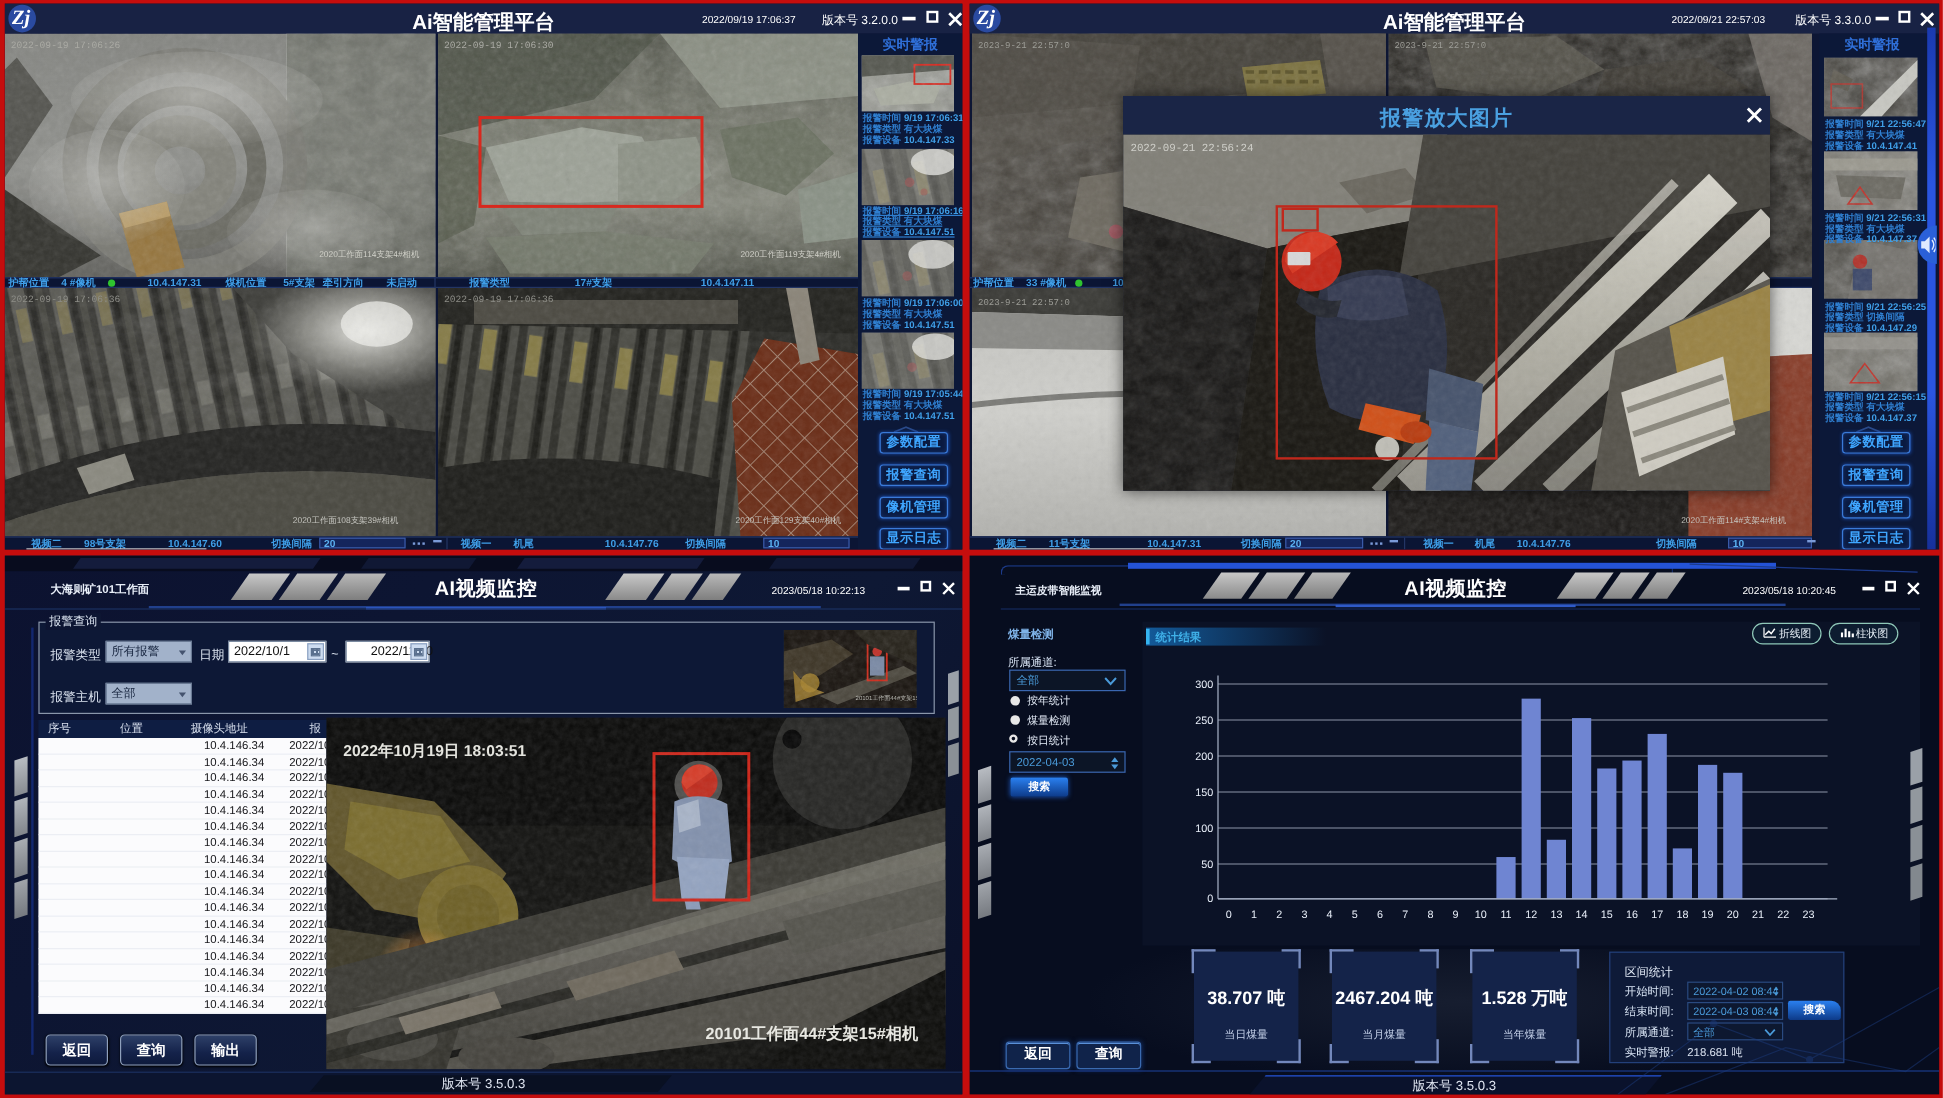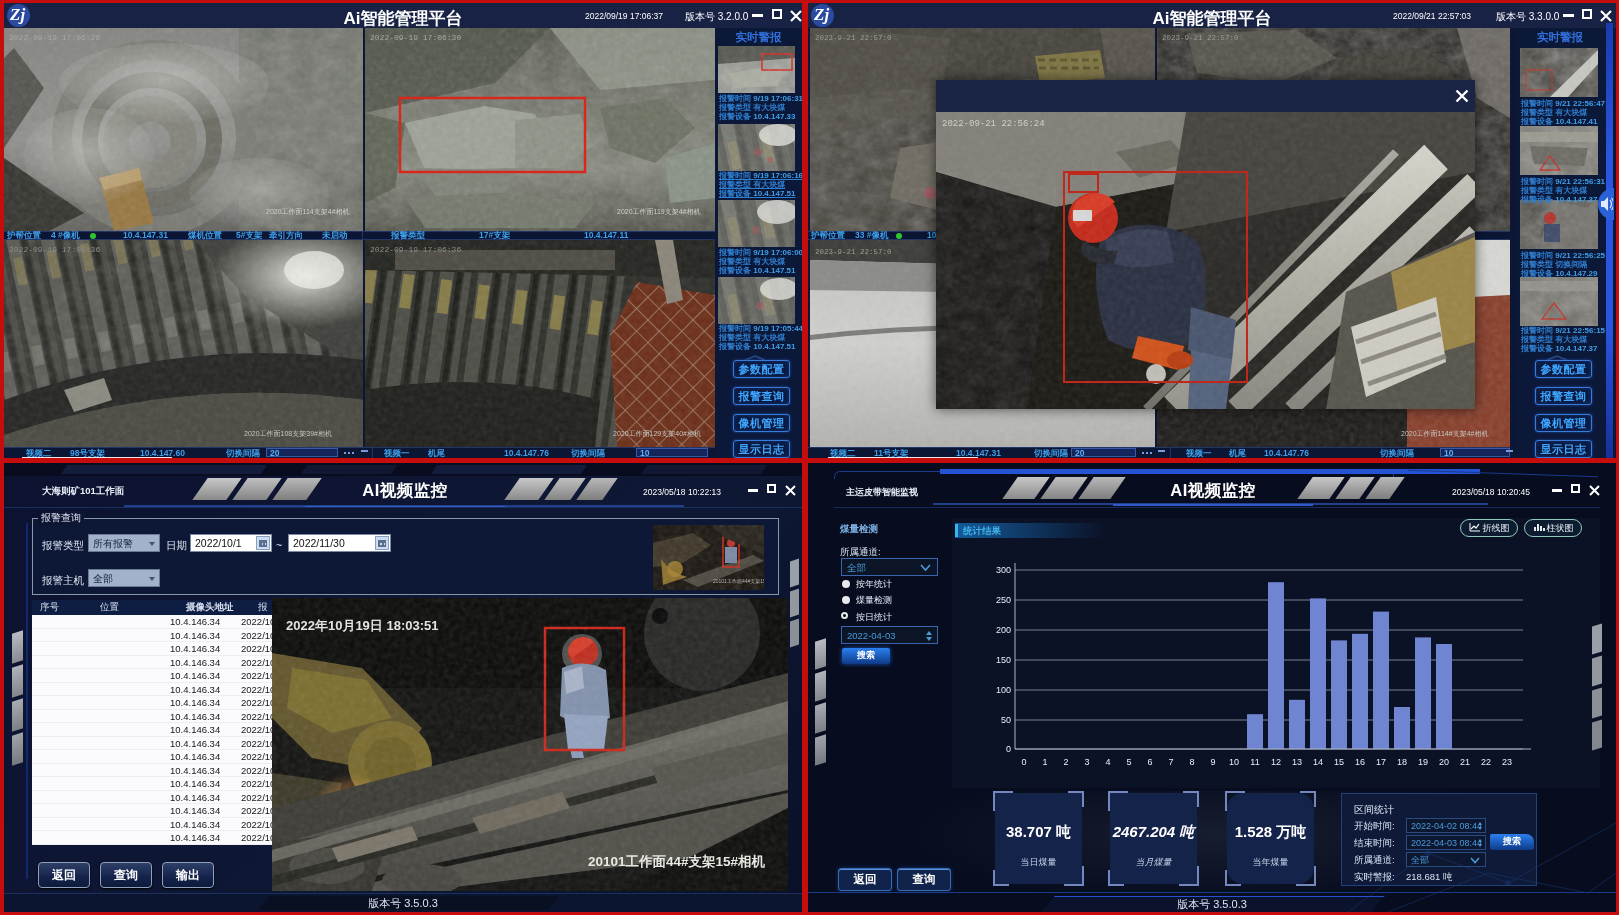--- a/index.html
+++ b/index.html
@@ -469,20 +469,21 @@
 
     <div class="abs" style="left:798px;top:20px;width:7px;height:435px;background:linear-gradient(180deg,#1a3ab0,#2a55e0 30%,#2a55e0 70%,#16309a);"></div>
     <div class="abs" style="left:790px;top:185px;width:16px;height:32px;border-radius:16px 0 0 16px;background:#2a60d8;"></div>
     <svg class="abs" style="left:792px;top:192px;" width="13" height="18" viewBox="0 0 13 18">
         <path d="M1,6 h3 l4,-4 v14 l-4,-4 h-3 Z" fill="#dfeaff"></path>
         <path d="M10,5 q3,4 0,8 M11.5,3 q4.5,6 0,12" stroke="#dfeaff" stroke-width="1.2" fill="none"></path>
       </svg>
 
     <div class="abs" style="left:128px;top:77px;width:539px;height:329px;background:#1a2546;box-shadow:0 0 12px rgba(0,0,0,0.6);">
       <div class="abs" style="left:0;top:0;width:539px;height:32px;background:#1a2546;"></div>
+      <div class="abs" style="left:0;top:6px;width:539px;text-align:center;color:#4aa0e0;font-size:17.5px;font-weight:bold;letter-spacing:1px;">报警放大图片</div>
       <svg class="abs" style="left:519px;top:9px;" width="14" height="14" viewBox="0 0 14 14">
           <path d="M1.5,1.5 L12.5,12.5 M12.5,1.5 L1.5,12.5" stroke="#fff" stroke-width="2.4"></path>
         </svg>
       <svg class="abs" style="left:0;top:32px;" width="539" height="297" viewBox="0 0 539 297">
         <defs>
           <linearGradient id="pg" x1="0" y1="0" x2="1" y2="1">
             <stop offset="0" stop-color="#33312c"></stop>
               <stop offset="1" stop-color="#211f1c"></stop>
           </linearGradient>
           <linearGradient id="beam" x1="0" y1="0" x2="0" y2="1">
@@ -557,21 +558,21 @@
 
     <div class="abs" style="left:28px;top:55px;width:747px;height:77px;border:1px solid #8a96aa;background:#0d1836;"></div>
     <div class="abs" style="left:34px;top:48px;background:linear-gradient(135deg,#0c1230,#0e1834);padding:0 3px;color:#dce4f0;font-size:10px;">报警查询</div>
     <div class="abs" style="left:38px;top:76px;color:#dce4f0;font-size:10.5px;">报警类型</div>
     <div class="abs" style="left:84px;top:71px;width:72px;height:18px;background:#a2b2ca;border:1px solid #6a7a94;color:#16243e;font-size:10px;line-height:17px;padding-left:4px;">所有报警 <span style="position:absolute;right:4px;top:7px;width:0;height:0;border-left:3.5px solid transparent;border-right:3.5px solid transparent;border-top:4.5px solid #44536e;"></span></div>
     <div class="abs" style="left:162px;top:76px;color:#dce4f0;font-size:10.5px;">日期</div>
     <div class="abs" style="left:186px;top:71px;width:82px;height:18px;background:#fff;border:1px solid #7a8aa0;color:#111;font-size:10.5px;line-height:16px;padding-left:4px;">2022/10/1<span class="abs" style="right:1px;top:1px;width:14px;height:14px;background:#cddcf0;border:1px solid #8aa0c0;">
           <span style="position:absolute;left:2px;top:3px;width:8px;height:7px;background:repeating-linear-gradient(0deg,#5a708e 0 1.5px,transparent 1.5px 3.5px),repeating-linear-gradient(90deg,#5a708e 0 1.5px,transparent 1.5px 3.5px);border:1px solid #5a708e;"></span>
         </span></div>
     <div class="abs" style="left:272px;top:76px;color:#dce4f0;font-size:10.5px;">~</div>
-    <div class="abs" style="left:284px;top:71px;width:103px;height:18px;background:#fff;border:1px solid #7a8aa0;color:#111;font-size:10.5px;line-height:16px;padding-left:4px;">2022/11/30<span class="abs" style="right:1px;top:1px;width:14px;height:14px;background:#cddcf0;border:1px solid #8aa0c0;">
+    <div class="abs" style="left:284px;top:71px;width:70px;height:18px;background:#fff;border:1px solid #7a8aa0;color:#111;font-size:10.5px;line-height:16px;padding-left:20px;">2022/11/30<span class="abs" style="right:1px;top:1px;width:14px;height:14px;background:#cddcf0;border:1px solid #8aa0c0;">
           <span style="position:absolute;left:2px;top:3px;width:8px;height:7px;background:repeating-linear-gradient(0deg,#5a708e 0 1.5px,transparent 1.5px 3.5px),repeating-linear-gradient(90deg,#5a708e 0 1.5px,transparent 1.5px 3.5px);border:1px solid #5a708e;"></span>
         </span></div>
     <div class="abs" style="left:38px;top:111px;color:#dce4f0;font-size:10.5px;">报警主机</div>
     <div class="abs" style="left:84px;top:106px;width:72px;height:18px;background:#a2b2ca;border:1px solid #6a7a94;color:#16243e;font-size:10px;line-height:17px;padding-left:4px;">全部 <span style="position:absolute;right:4px;top:7px;width:0;height:0;border-left:3.5px solid transparent;border-right:3.5px solid transparent;border-top:4.5px solid #44536e;"></span></div>
 
     <svg class="abs" style="left:649px;top:62px;" width="111" height="65" viewBox="0 0 111 65">
       <rect width="111" height="65" fill="#18130e"></rect>
       <path d="M0,18 L40,8 L58,20 L30,38 L0,42 Z" fill="#3c3425"></path>
       <path d="M8,34 q10,14 26,18 L10,60 Z" fill="#8a6c28"></path>
       <circle cx="22" cy="44" r="8" fill="#a8842e" opacity="0.8"></circle>
@@ -580,21 +581,21 @@
       <circle cx="78" cy="18" r="4" fill="#c03028"></circle>
       <rect x="72" y="22" width="12" height="16" fill="#7888a4"></rect>
       <path d="M58,0 L111,0 L111,30 L70,12 Z" fill="#242018"></path>
       <rect width="111" height="65" filter="url(#grain)" opacity="0.18"></rect>
       <text x="60" y="58" fill="#b8b8b2" font-size="5">20101工作面44#支架15#相机</text>
     </svg>
 
     <div class="abs" style="left:28px;top:137px;width:747px;height:15px;background:#0e1d42;color:#d8e0ee;font-size:9.5px;">
       <span class="abs" style="left:8px;top:1px;">序号</span>
         <span class="abs" style="left:68px;top:1px;">位置</span>
-      <span class="abs" style="left:154px;top:1px;font-weight:bold;">摄像头地址</span>
+      <span class="abs" style="left:127px;top:1px;">摄像头地址</span>
         <span class="abs" style="left:226px;top:1px;">报</span>
     </div>
     <div class="abs" style="left:28px;top:152px;width:240px;height:230px;background:#fbfbfd;overflow:hidden;" id="tbl3">
         <div style="height:13.5px;border-bottom:1px solid #eceef4;position:relative;">
           <span style="position:absolute;left:138px;color:#16161a;font-size:9.5px;line-height:13px;">10.4.146.34</span>
           <span style="position:absolute;left:209px;color:#16161a;font-size:9.5px;line-height:13px;">2022/10</span>
         </div>
         <div style="height:13.5px;border-bottom:1px solid #eceef4;position:relative;">
           <span style="position:absolute;left:138px;color:#16161a;font-size:9.5px;line-height:13px;">10.4.146.34</span>
           <span style="position:absolute;left:209px;color:#16161a;font-size:9.5px;line-height:13px;">2022/10</span>
@@ -839,27 +840,27 @@
       <line x1="63" y1="20" x2="63" y2="206" stroke="#aab4c8" stroke-width="1"></line>
     </svg>
     <div class="abs" style="left:100px;top:328px;width:620px;height:110px;background:radial-gradient(ellipse at 50% 40%, rgba(38,46,64,0.5), rgba(38,46,64,0) 72%);"></div>
 
     <div class="abs card" style="left:187px;top:330px;">
         <span class="ctr"></span>
         <span class="cbl"></span>
         <div class="cnum">38.707 吨</div>
         <div class="clab">当日煤量</div>
       </div>
-    <div class="abs card" style="left:302px;top:330px;font-style:italic;">
+    <div class="abs card" style="left:302px;top:330px;">
         <span class="ctr"></span>
         <span class="cbl"></span>
         <div class="cnum">2467.204 吨</div>
         <div class="clab">当月煤量</div>
       </div>
-    <div class="abs card" style="left:419px;top:330px;border-radius:16px;">
+    <div class="abs card" style="left:419px;top:330px;">
         <span class="ctr"></span>
         <span class="cbl"></span>
         <div class="cnum">1.528 万吨</div>
         <div class="clab">当年煤量</div>
       </div>
 
     <div class="abs" style="left:533px;top:330px;width:196px;height:93px;background:#0e1a38;border:1px solid #23407a;">
       <div class="abs" style="left:12px;top:9px;color:#e4ecf8;font-size:10px;">区间统计</div>
       <div class="abs" style="left:12px;top:26px;color:#d8e4f4;font-size:9.5px;">开始时间:</div>
       <div class="abs rgin" style="left:64px;top:24px;">2022-04-02 08:44<span class="abs" style="right:3px;top:3px;width:0;height:0;border-left:2.5px solid transparent;border-right:2.5px solid transparent;border-bottom:3.5px solid #4a9ad8;"></span><span class="abs" style="right:3px;top:8px;width:0;height:0;border-left:2.5px solid transparent;border-right:2.5px solid transparent;border-top:3.5px solid #4a9ad8;"></span></div>

